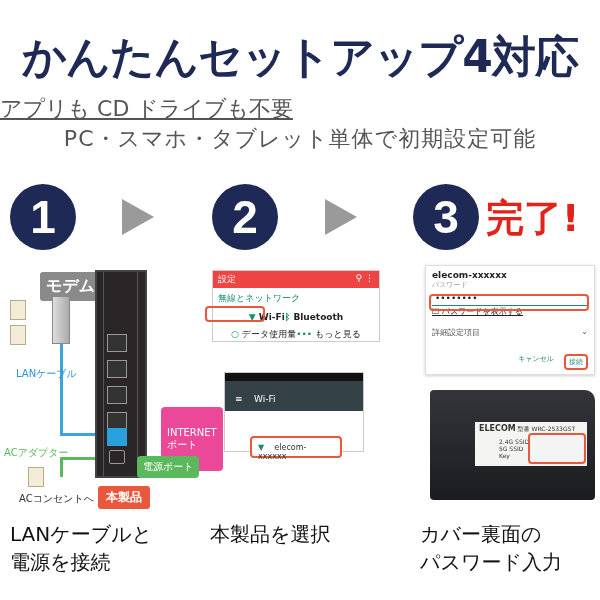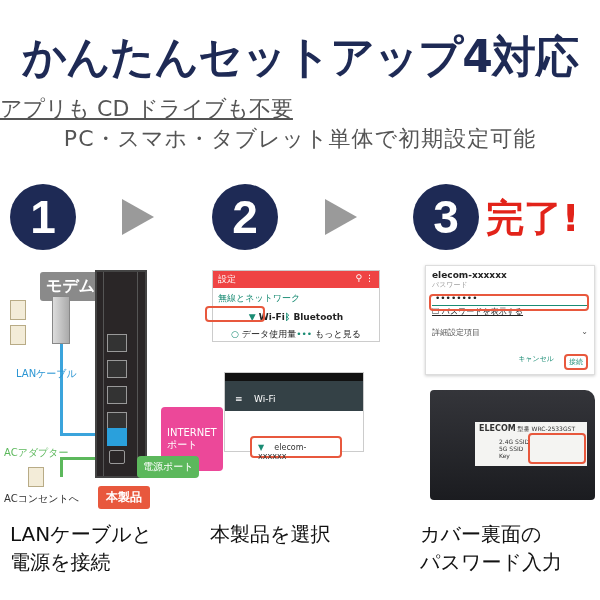--- a/index.html
+++ b/index.html
@@ -22,21 +22,21 @@
   .wall { position: absolute; width: 16px; height: 20px; background: #f3ecd8; border: 1px solid #b8ab86; }
   .router { position: absolute; left: 95px; top: 270px; width: 52px; height: 208px; background: #2a2627; border: 2px solid #444; }
   .router .line { position: absolute; top: 0; bottom: 0; width: 1px; background: #555; }
   .port { position: absolute; left: 10px; width: 20px; height: 18px; border: 1px solid #999; background: #333; }
   .port.inet { background: #2aa0dc; border-color: #2aa0dc; }
   .power { position: absolute; left: 12px; top: 178px; width: 16px; height: 14px; border: 1px solid #999; border-radius: 2px; }
   .cable-blue { position: absolute; border: 3px solid #3ba4dc; }
   .cable-green { position: absolute; border: 3px solid #5cb85c; }
   .lbl-lan { position: absolute; left: 16px; top: 367px; font-size: 10px; color: #2a95d3; }
   .lbl-ac { position: absolute; left: 4px; top: 446px; font-size: 10px; color: #5cb85c; }
-  .lbl-acc { position: absolute; left: 4px; top: 492px; font-size: 10px; color: #333; }
+  .lbl-acc { position: absolute; left: 19px; top: 492px; font-size: 10px; color: #333; }
   .tag-inet { position: absolute; left: 137px; top: 407px; background: #ec4899; color: #fff; font-size: 10px; padding: 20px 6px; border-radius: 4px; line-height: 12px; margin-left: 24px; }
   .tag-power { position: absolute; left: 137px; top: 456px; background: #5cb85c; color: #fff; font-size: 10px; padding: 4px 6px; border-radius: 4px; }
   .tag-prod { position: absolute; left: 98px; top: 486px; background: #e8583d; color: #fff; font-size: 12px; font-weight: bold; padding: 3px 8px; border-radius: 3px; }
 
   
   .scr1 { position: absolute; left: 212px; top: 270px; width: 168px; height: 72px; border: 1px solid #ccc; background: #fff; font-size: 9px; }
   .scr1 .bar { height: 17px; background: #ef4444; color: #fff; padding: 2px 5px; display: flex; justify-content: space-between; }
   .scr1 .sec { color: #1a8c74; padding: 4px 5px; }
   .scr1 .row { display: flex; justify-content: center; padding: 3px 5px; font-weight: bold; }
   .hl { border: 2px solid #e8583d; border-radius: 4px; }

